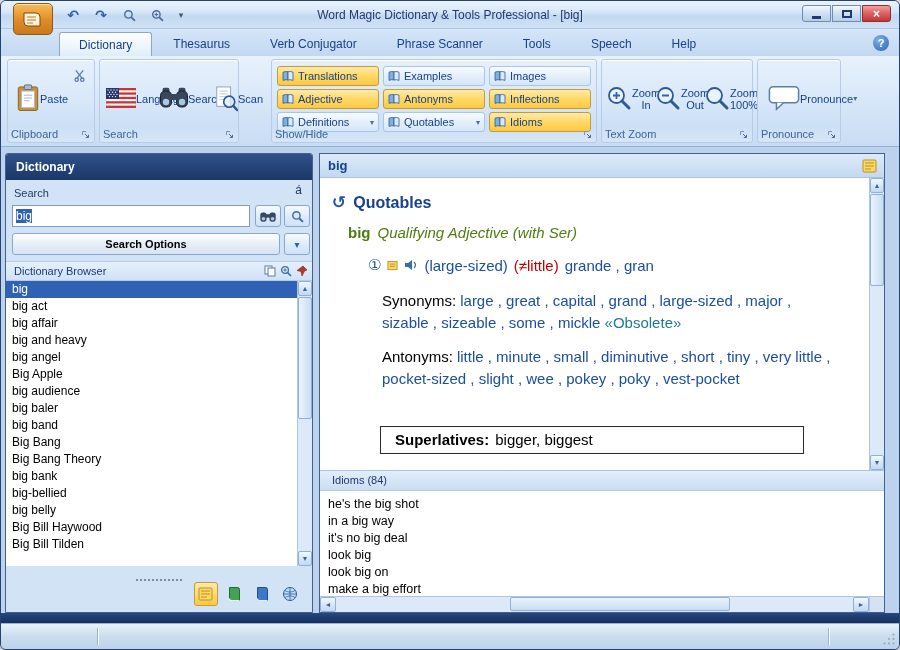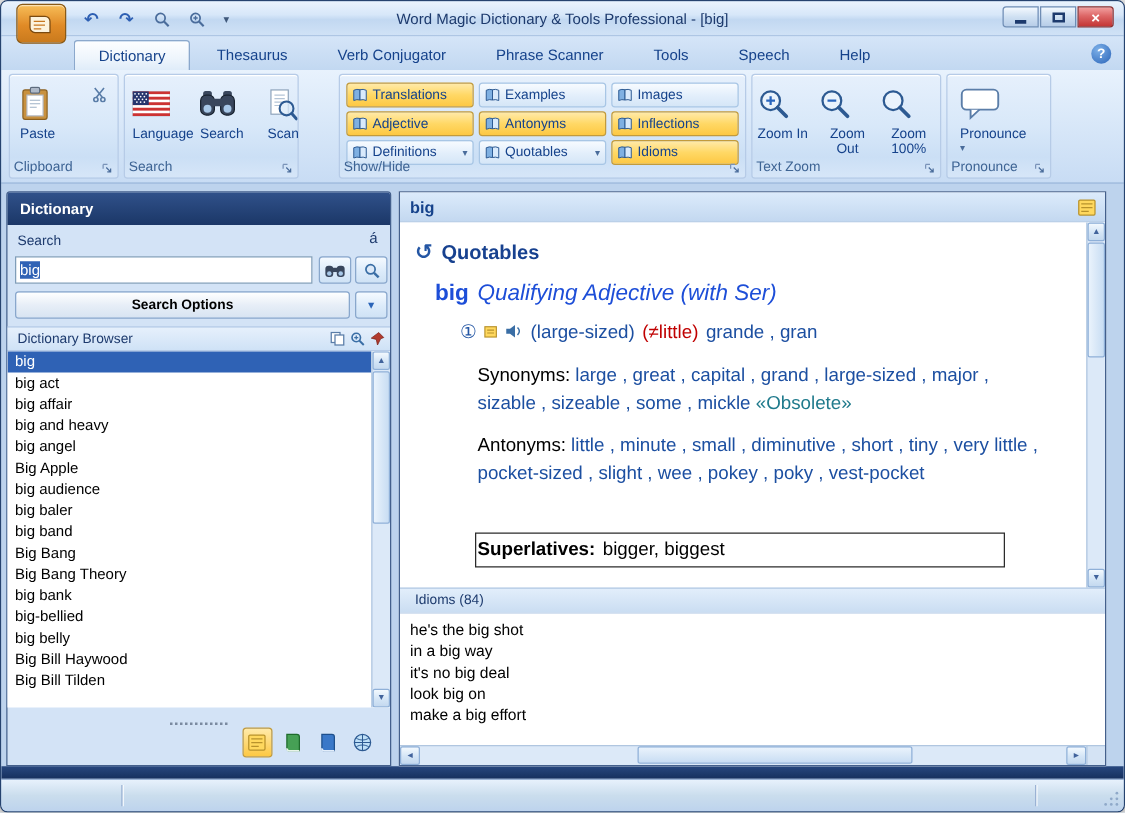--- a/index.html
+++ b/index.html
@@ -50,21 +50,21 @@
   .ribbon { position: absolute; top: 55px; left: 0; right: 0; height: 91px;
     background: linear-gradient(#e8f2fd, #d6e6f8 55%, #c8dcf4);
     border-bottom: 1px solid #95b3d7; }
   .group { position: absolute; top: 3px; height: 84px; border: 1px solid #b6cbe7; border-radius: 3px;
     background: linear-gradient(#e6f0fc, #d8e8f9 50%, #cbdff5 80%, #d6e6f8);
     box-shadow: inset 0 1px 0 #fff; }
   .gl { position: absolute; bottom: 1px; left: 3px; right: 3px; height: 13px;
     font-size: 11px; color: #3e6494; text-align: left; line-height: 13px; }
   .launcher { position: absolute; right: 1px; bottom: 2px; }
   .bigbtn { position: absolute; top: 3px; height: 66px; border-radius: 3px; padding-top: 4px;
-    display: flex; flex-direction: column; align-items: flex-start; }
+    display: flex; flex-direction: row; align-items: center; }
   .bigbtn .ic { height: 32px; display: flex; align-items: center; justify-content: center; }
   .bigbtn-label { font-size: 11px; color: #15428b; text-align: center; line-height: 12px; margin-top: 2px; }
   .dd-small { font-size: 8px; color: #4a6c9b; margin-top: 1px; }
   .tinybtn { position: absolute; width: 22px; height: 20px; border: 1px solid transparent;
     border-radius: 3px; display: flex; align-items: center; justify-content: center; }
   .sh-grid { position: absolute; left: 5px; top: 6px; display: grid;
     grid-template-rows: repeat(3, 20px); grid-template-columns: repeat(3, 102px);
     grid-auto-flow: column; gap: 3px 4px; }
   .sh-btn { display: flex; align-items: center; gap: 4px; padding: 0 4px;
     border: 1px solid #a8c6e5; border-radius: 3px; font-size: 11px; color: #15428b;
@@ -138,36 +138,36 @@
   
   .right-panel { position: absolute; left: 318px; width: 566px; top: 6px; bottom: 10px;
     border: 1px solid #44608c; background: #fff; }
   .rp-header { position: absolute; top: 0; left: 0; right: 0; height: 24px;
     background: linear-gradient(#dcebfb, #c3d8f0); border-bottom: 1px solid #a9c3e2; }
   .rp-title { font-size: 13px; font-weight: bold; color: #15428b; line-height: 24px; padding-left: 8px; }
   .note-ic { position: absolute; right: 6px; top: 4px; }
   .rp-content { position: absolute; top: 24px; left: 0; right: 0; height: 292px; background: #fff; }
   .pos-line { position: absolute; top: 14px; left: 12px; font-size: 16px; font-weight: bold; color: #17418f; }
   .turn { color: #2456a4; margin-right: 7px; font-size: 17px; }
-  .head-line { position: absolute; top: 46px; left: 28px; font-size: 18px; color: #1d4ed8; }
+  .head-line { position: absolute; top: 46px; left: 28px; font-size: 15px; color: #4d7c0f; }
   .hw { font-weight: bold; margin-right: 7px; }
   .hw-note { font-style: italic; }
   .sense-line { position: absolute; top: 78px; left: 48px; font-size: 15px;
     display: flex; align-items: center; gap: 6px; }
   .sense-num { color: #2456a4; }
   .gloss, .trans, .terms { color: var(--term, #1c4fa1); }
   .neg { color: var(--negative, #c00000); }
   .syn-block { position: absolute; top: 112px; left: 62px; width: 458px;
     font-size: 15px; line-height: 22px; color: #000; }
   .ant-block { position: absolute; top: 168px; left: 62px; width: 458px;
     font-size: 15px; line-height: 22px; color: #000; }
   .lbl { margin-right: 4px; }
   .obs { color: var(--obsolete, #1f7a8c); }
   .sup-box { position: absolute; top: 248px; left: 60px; width: 424px; height: 28px;
-    border: 1px solid #2b2b2b; font-size: 15px; line-height: 26px; padding-left: 1px; background: #fff; }
+    border: 1px solid #2b2b2b; font-size: 15px; line-height: 26px; padding-left: 14px; background: #fff; }
   .sup-lbl { font-weight: bold; margin-right: 6px; }
   .idioms-header { position: absolute; top: 316px; left: 0; right: 0; height: 21px;
     background: linear-gradient(#e2eefb, #caddf2);
     border-top: 1px solid #a9c3e2; border-bottom: 1px solid #b6cbe7;
     font-size: 11px; color: #1d3a6d; line-height: 19px; padding-left: 12px; }
   .idioms-list { position: absolute; top: 337px; left: 0; right: 0; bottom: 16px;
     background: #fff; padding: 5px 0 0 8px; }
   .idiom-row { font-size: 12.5px; line-height: 17px; color: #000; }
   
   .statusbar { position: absolute; left: 0; right: 0; bottom: 0; height: 26px;
@@ -667,20 +667,21 @@
 
       <div class="idioms-header">Idioms (84)</div>
       <div class="idioms-list">
 
           <div class="idiom-row"><span>he's the big shot</span></div>
 
           <div class="idiom-row"><span>in a big way</span></div>
 
           <div class="idiom-row"><span>it's no big deal</span></div>
 
+          <div class="idiom-row"><span>look big</span></div>
 
           <div class="idiom-row"><span>look big on</span></div>
 
           <div class="idiom-row"><span>make a big effort</span></div>
 
       </div>
 
       <div class="hscroll">
         <span class="hs-btn hs-left">
             <span class="arrow">◄</span>

